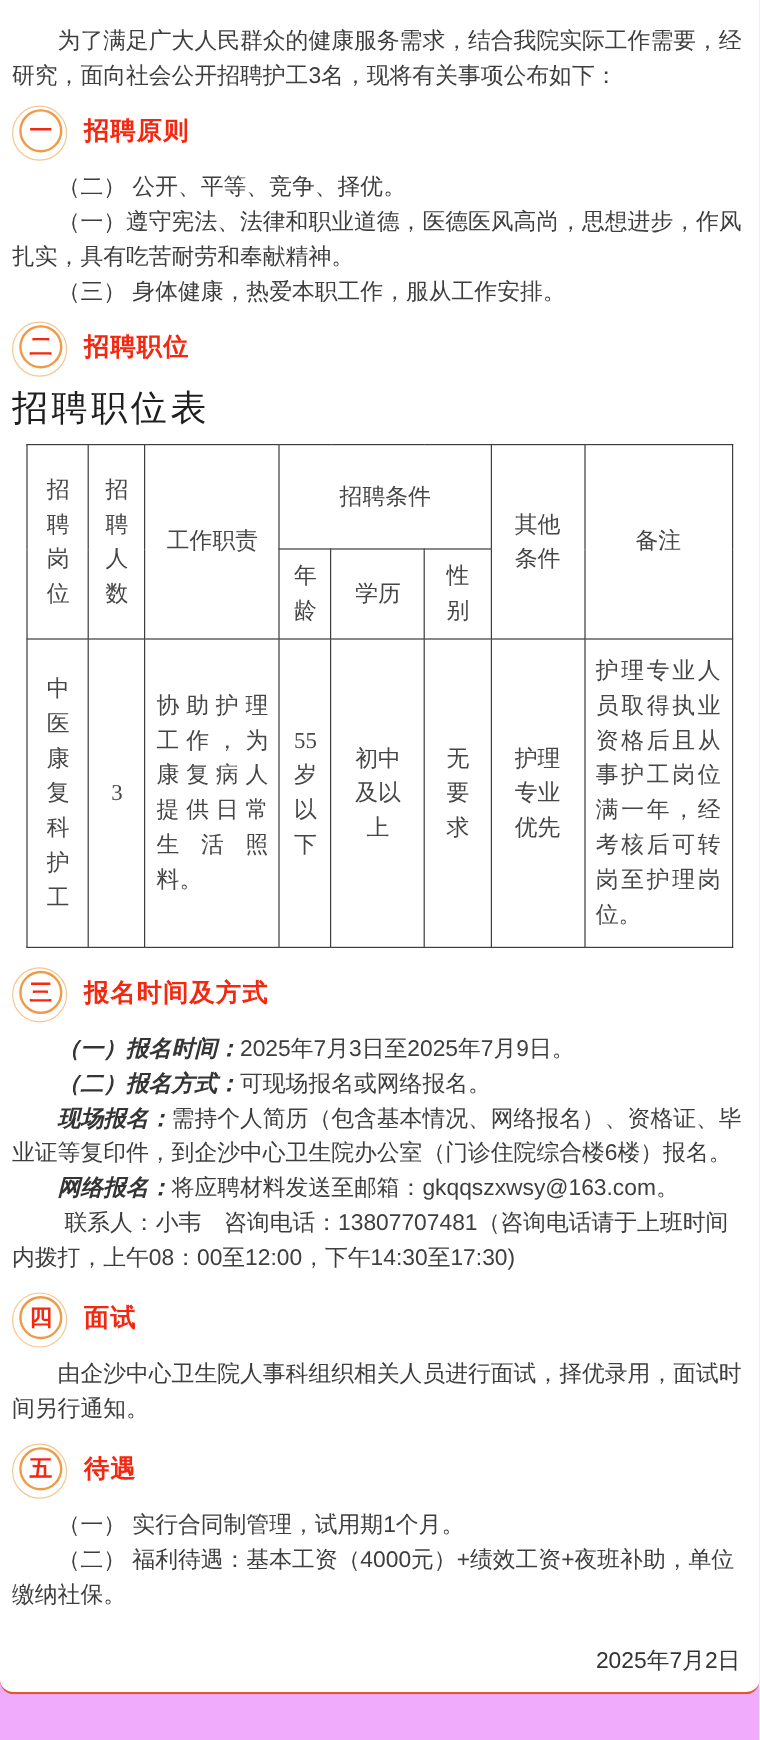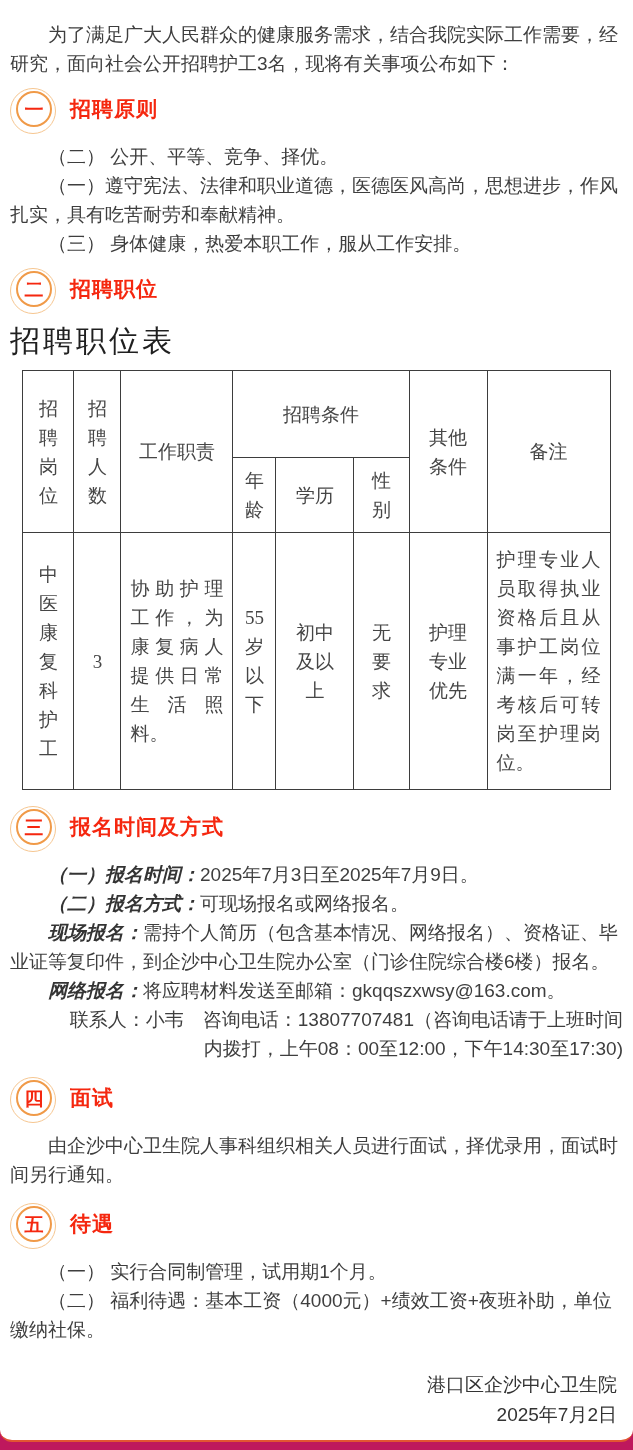--- a/index.html
+++ b/index.html
@@ -1,19 +1,19 @@
 <!DOCTYPE html>
 <html lang="zh"><head>
 <meta charset="utf-8">
 <style>
   html,body{margin:0;padding:0;background:#ffffff;}
   .page{
     width:633px;height:1450px;overflow:hidden;
     font-family:"Liberation Sans","DejaVu Sans",sans-serif;
-    background:#be185d;position:relative;
+    background:#f0abfc;position:relative;
   }
   .card{
     width:633px;box-sizing:border-box;
     padding:10px 10px 10px 10px;
     border-bottom:2px solid #e25532;
     border-radius:0 0 12px 12px;
     background:#ffffff;
   }
   p{margin:0;font-size:19px;line-height:29px;color:#3e3e3e;}
   .indent{text-indent:2em;}
@@ -133,37 +133,36 @@
     <div class="sec-head" style="margin-top:14px;">
       <span class="badge">
         <span class="num">三</span>
       </span>
       <span class="sec-title">报名时间及方式</span>
     </div>
     <p class="item"><b class="lead">（一）报名时间：</b><span>2025年7月3日至2025年7月9日。</span></p>
     <p class="item"><b class="lead">（二）报名方式：</b><span>可现场报名或网络报名。</span></p>
     <p class="item"><b class="lead">现场报名：</b><span>需持个人简历（包含基本情况、网络报名）、资格证、毕业证等复印件，到企沙中心卫生院办公室（门诊住院综合楼6楼）报名。</span></p>
     <p class="item"><b class="lead">网络报名：</b><span>将应聘材料发送至邮箱：gkqqszxwsy@163.com。</span></p>
-    <p class="item" style="text-indent:2.3em;text-align:right;"><b class="lead"></b><span>联系人：小韦　咨询电话：13807707481（咨询电话请于上班时间内拨打，上午08：00至12:00，下午14:30至17:30)</span></p>
+    <p class="item" style="text-indent:2.3em;"><b class="lead"></b><span>联系人：小韦　咨询电话：13807707481（咨询电话请于上班时间内拨打，上午08：00至12:00，下午14:30至17:30)</span></p>
 
     <div class="sec-head" style="margin-top:12px;">
       <span class="badge">
         <span class="num">四</span>
       </span>
       <span class="sec-title">面试</span>
     </div>
     <p class="indent">由企沙中心卫生院人事科组织相关人员进行面试，择优录用，面试时间另行通知。</p>
 
     <div class="sec-head" style="margin-top:12px;">
       <span class="badge">
         <span class="num">五</span>
       </span>
       <span class="sec-title">待遇</span>
     </div>
     <p class="item">（一） 实行合同制管理，试用期1个月。</p>
     <p class="item">（二） 福利待遇：基本工资（4000元）+绩效工资+夜班补助，单位缴纳社保。</p>
 
     <div class="footer">
-      <p>港口区企沙中心卫生院</p>
       <p>2025年7月2日</p>
     </div>
   </div>
 </div>
 
 </body></html>

